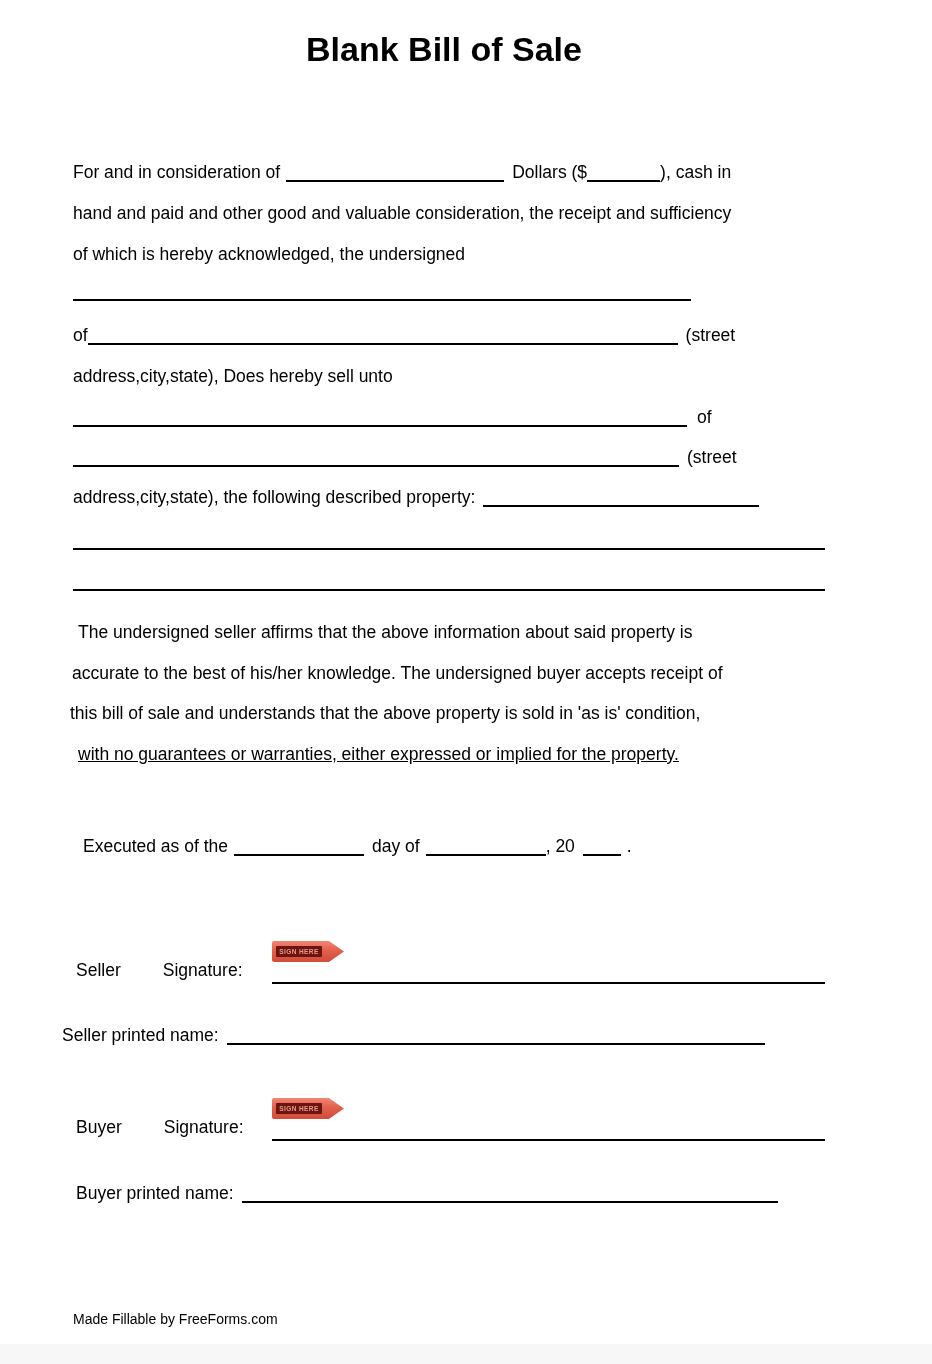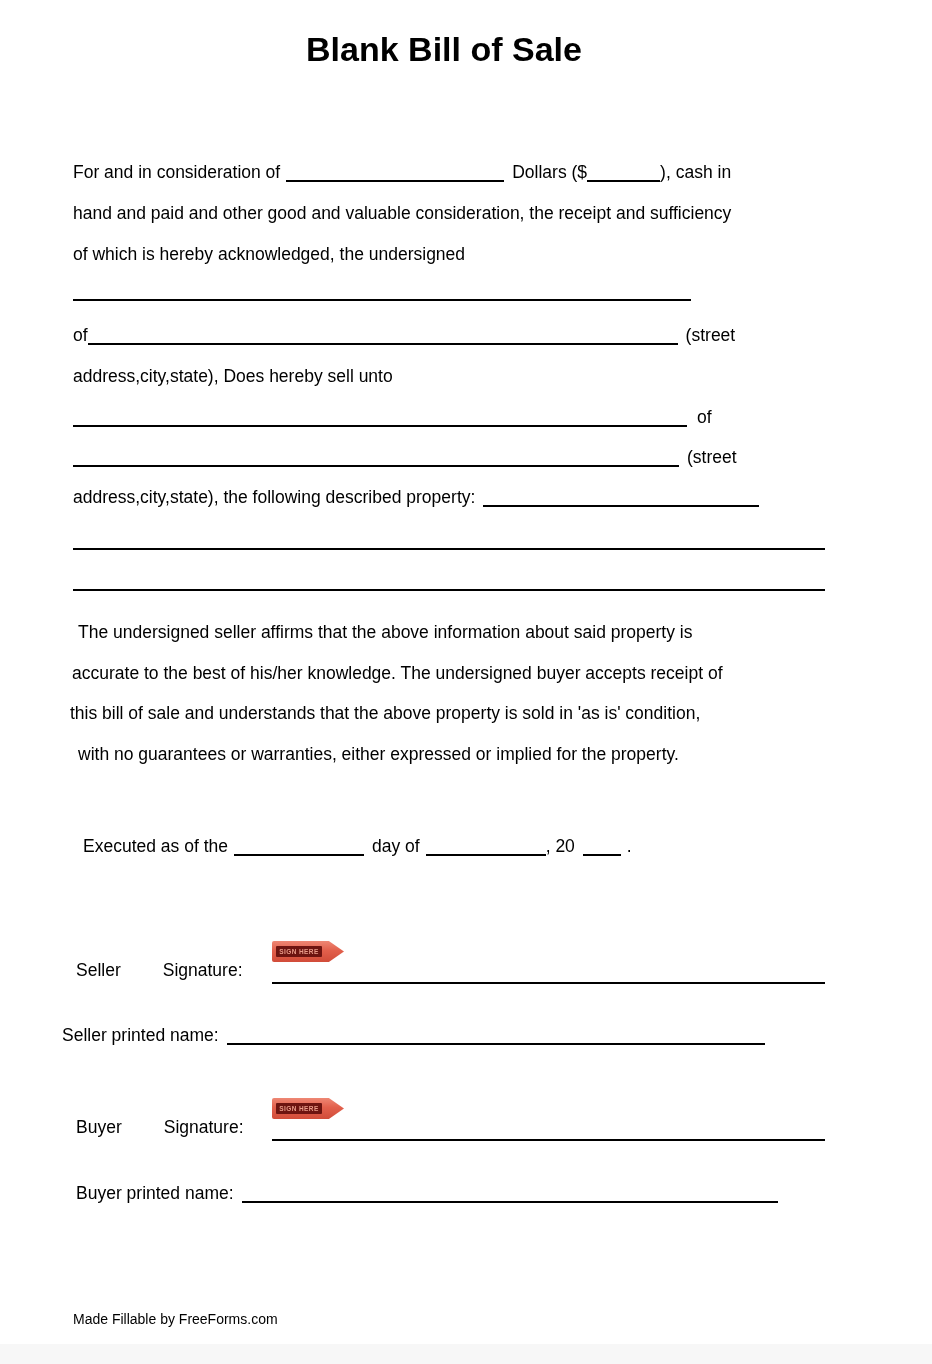--- a/index.html
+++ b/index.html
@@ -94,21 +94,21 @@
 </div>
 <div class="row" style="top:486px; left:73px;">
   <span>address,city,state), the following described property:</span><span class="blank ml8" style="width:276px;"></span>
 </div>
 <div class="hr" style="top:548px; left:73px; width:752px;"></div>
 <div class="hr" style="top:589px; left:73px; width:752px;"></div>
 
 <div class="row" style="top:621px; left:78px;">The undersigned seller affirms that the above information about said property is</div>
 <div class="row" style="top:662px; left:72px;">accurate to the best of his/her knowledge. The undersigned buyer accepts receipt of</div>
 <div class="row" style="top:702px; left:70px;">this bill of sale and understands that the above property is sold in 'as is' condition,</div>
-<div class="row" style="top:743px; left:78px;">with no guarantees or warranties, either expressed or implied for the property.</div>
+<div class="row" style="top:743px; left:78px;text-decoration:underline;">with no guarantees or warranties, either expressed or implied for the property.</div>
 
 <div class="row" style="top:835px; left:83px;">
   <span>Executed as of the</span><span class="blank ml6" style="width:130px;"></span><span class="ml8">day of</span><span class="blank ml6" style="width:120px;"></span><span>, 20</span><span class="blank ml8" style="width:38px;"></span><span class="ml6">.</span>
 </div>
 
 <div class="sign-tag" style="top:941px;">
   <span class="tag-shape"></span>
   <span class="tag-label">SIGN HERE</span>
 </div>
 <div class="row" style="top:959px; left:76px;">

